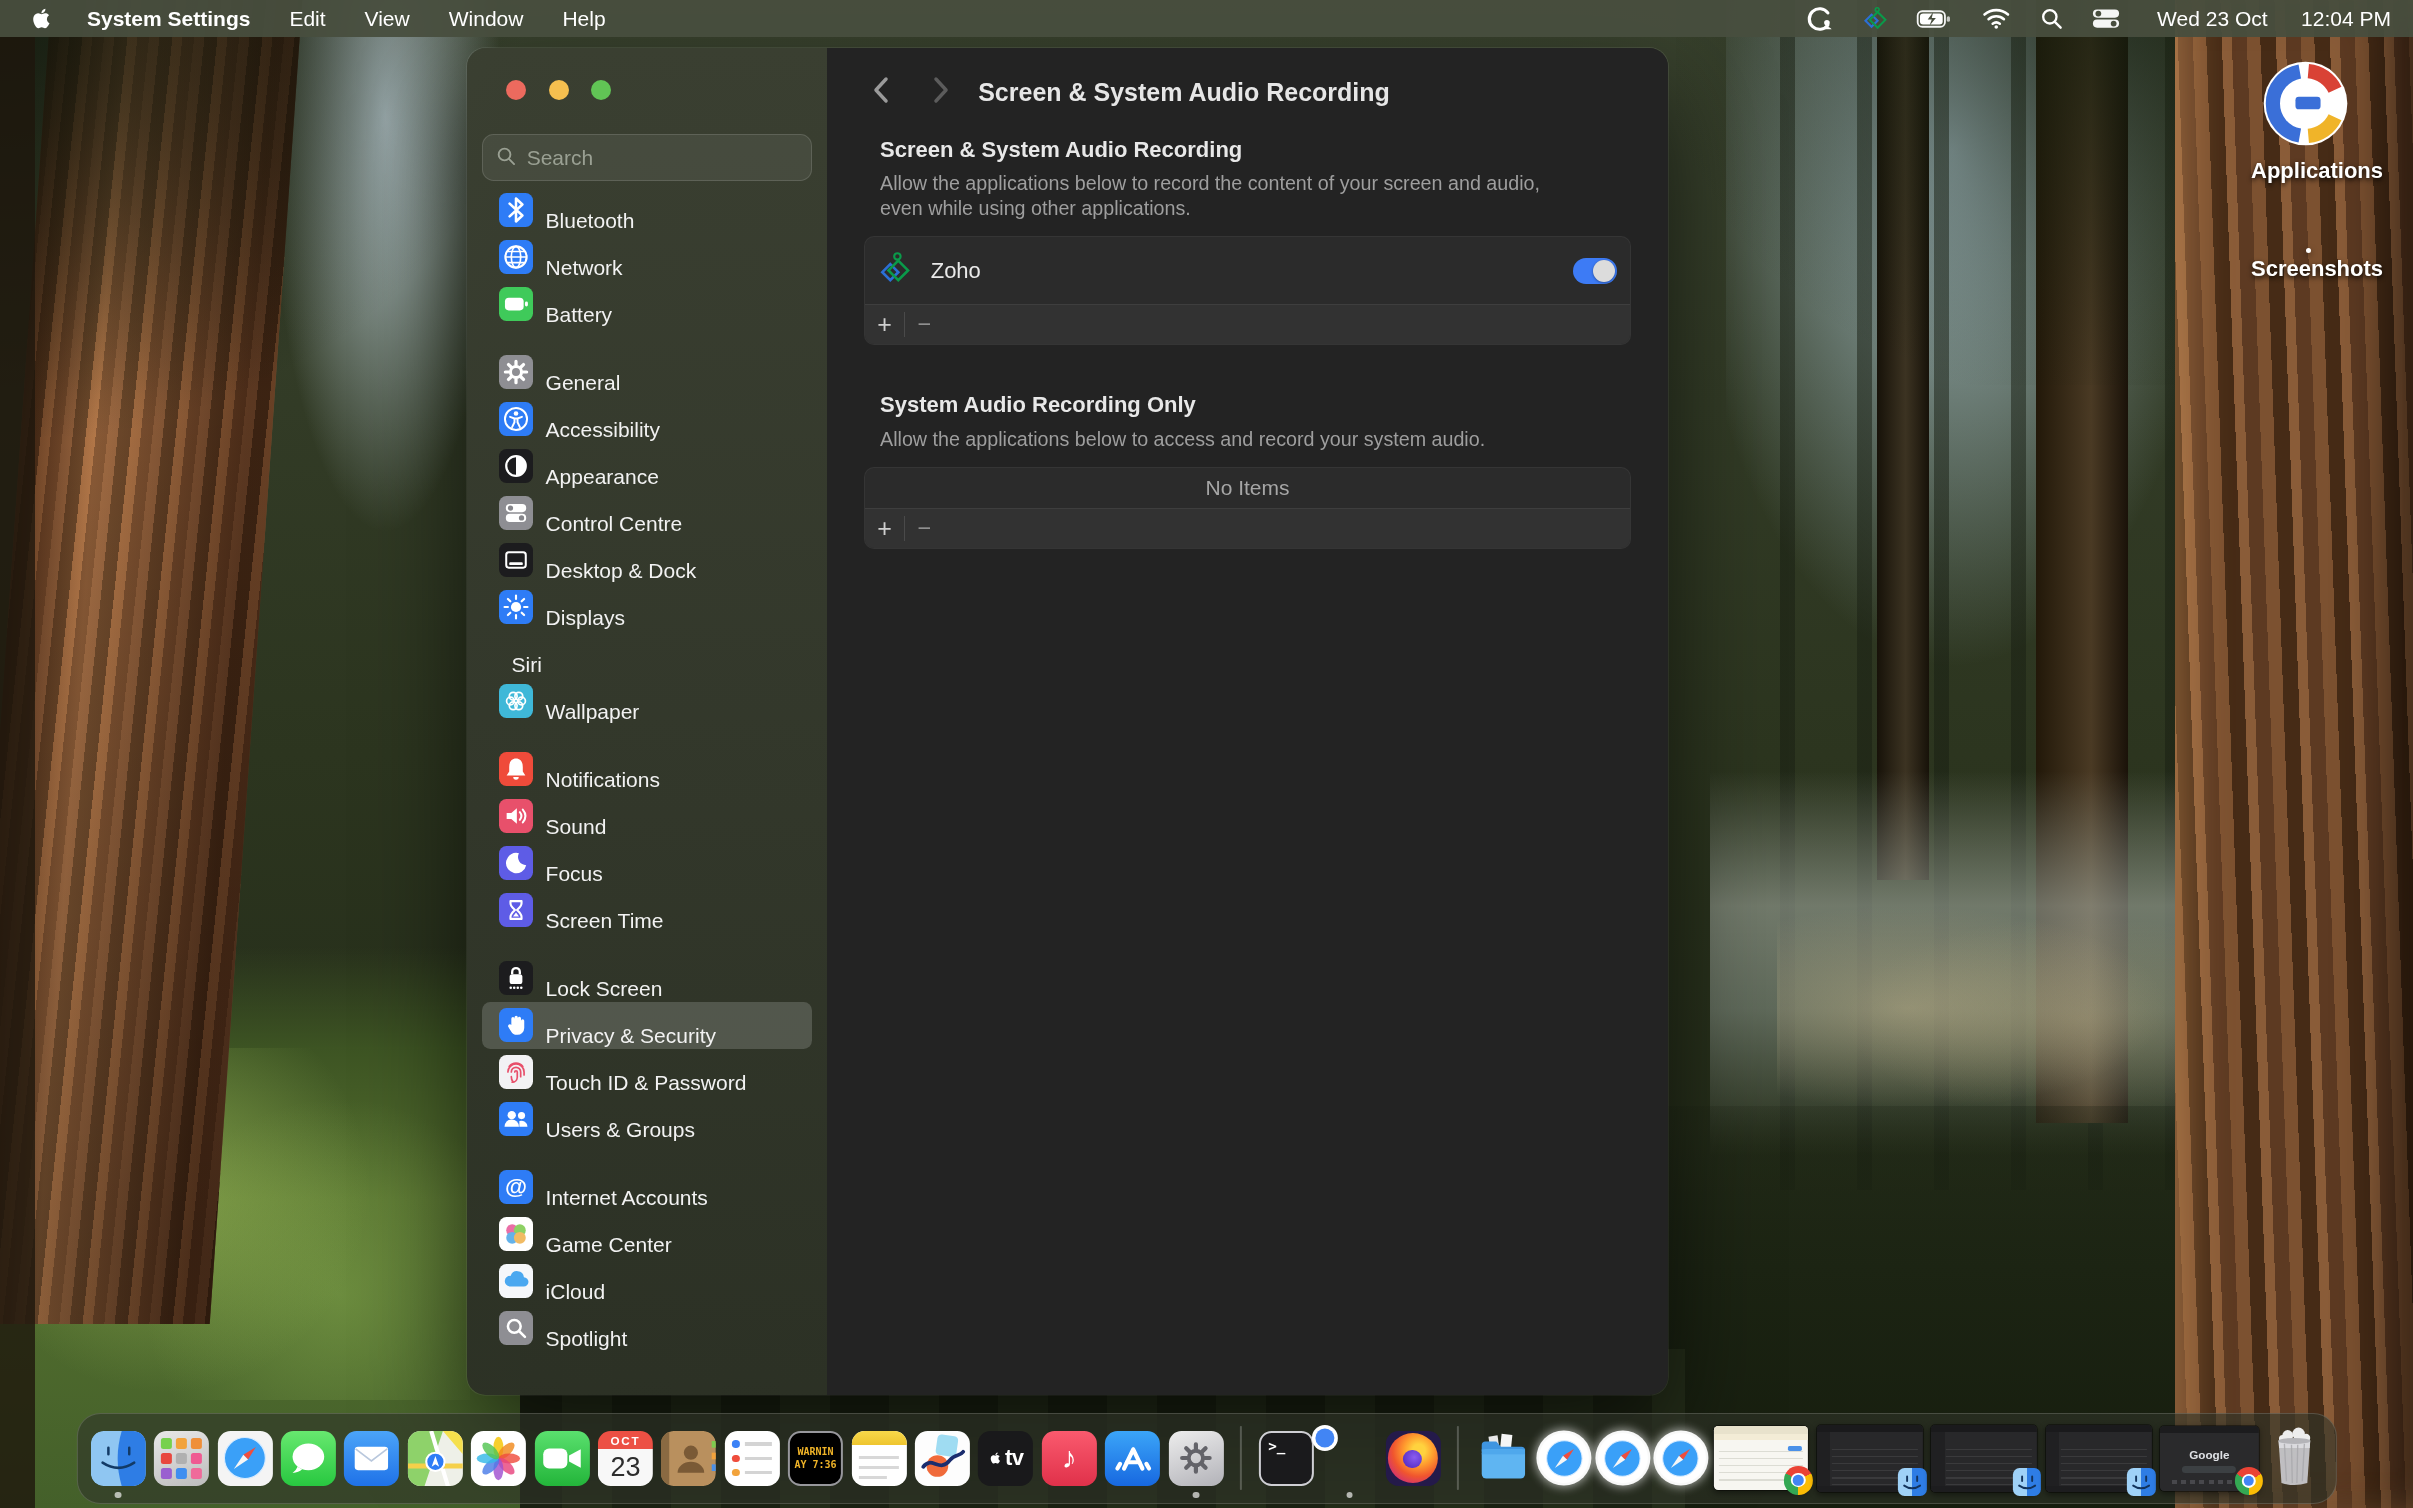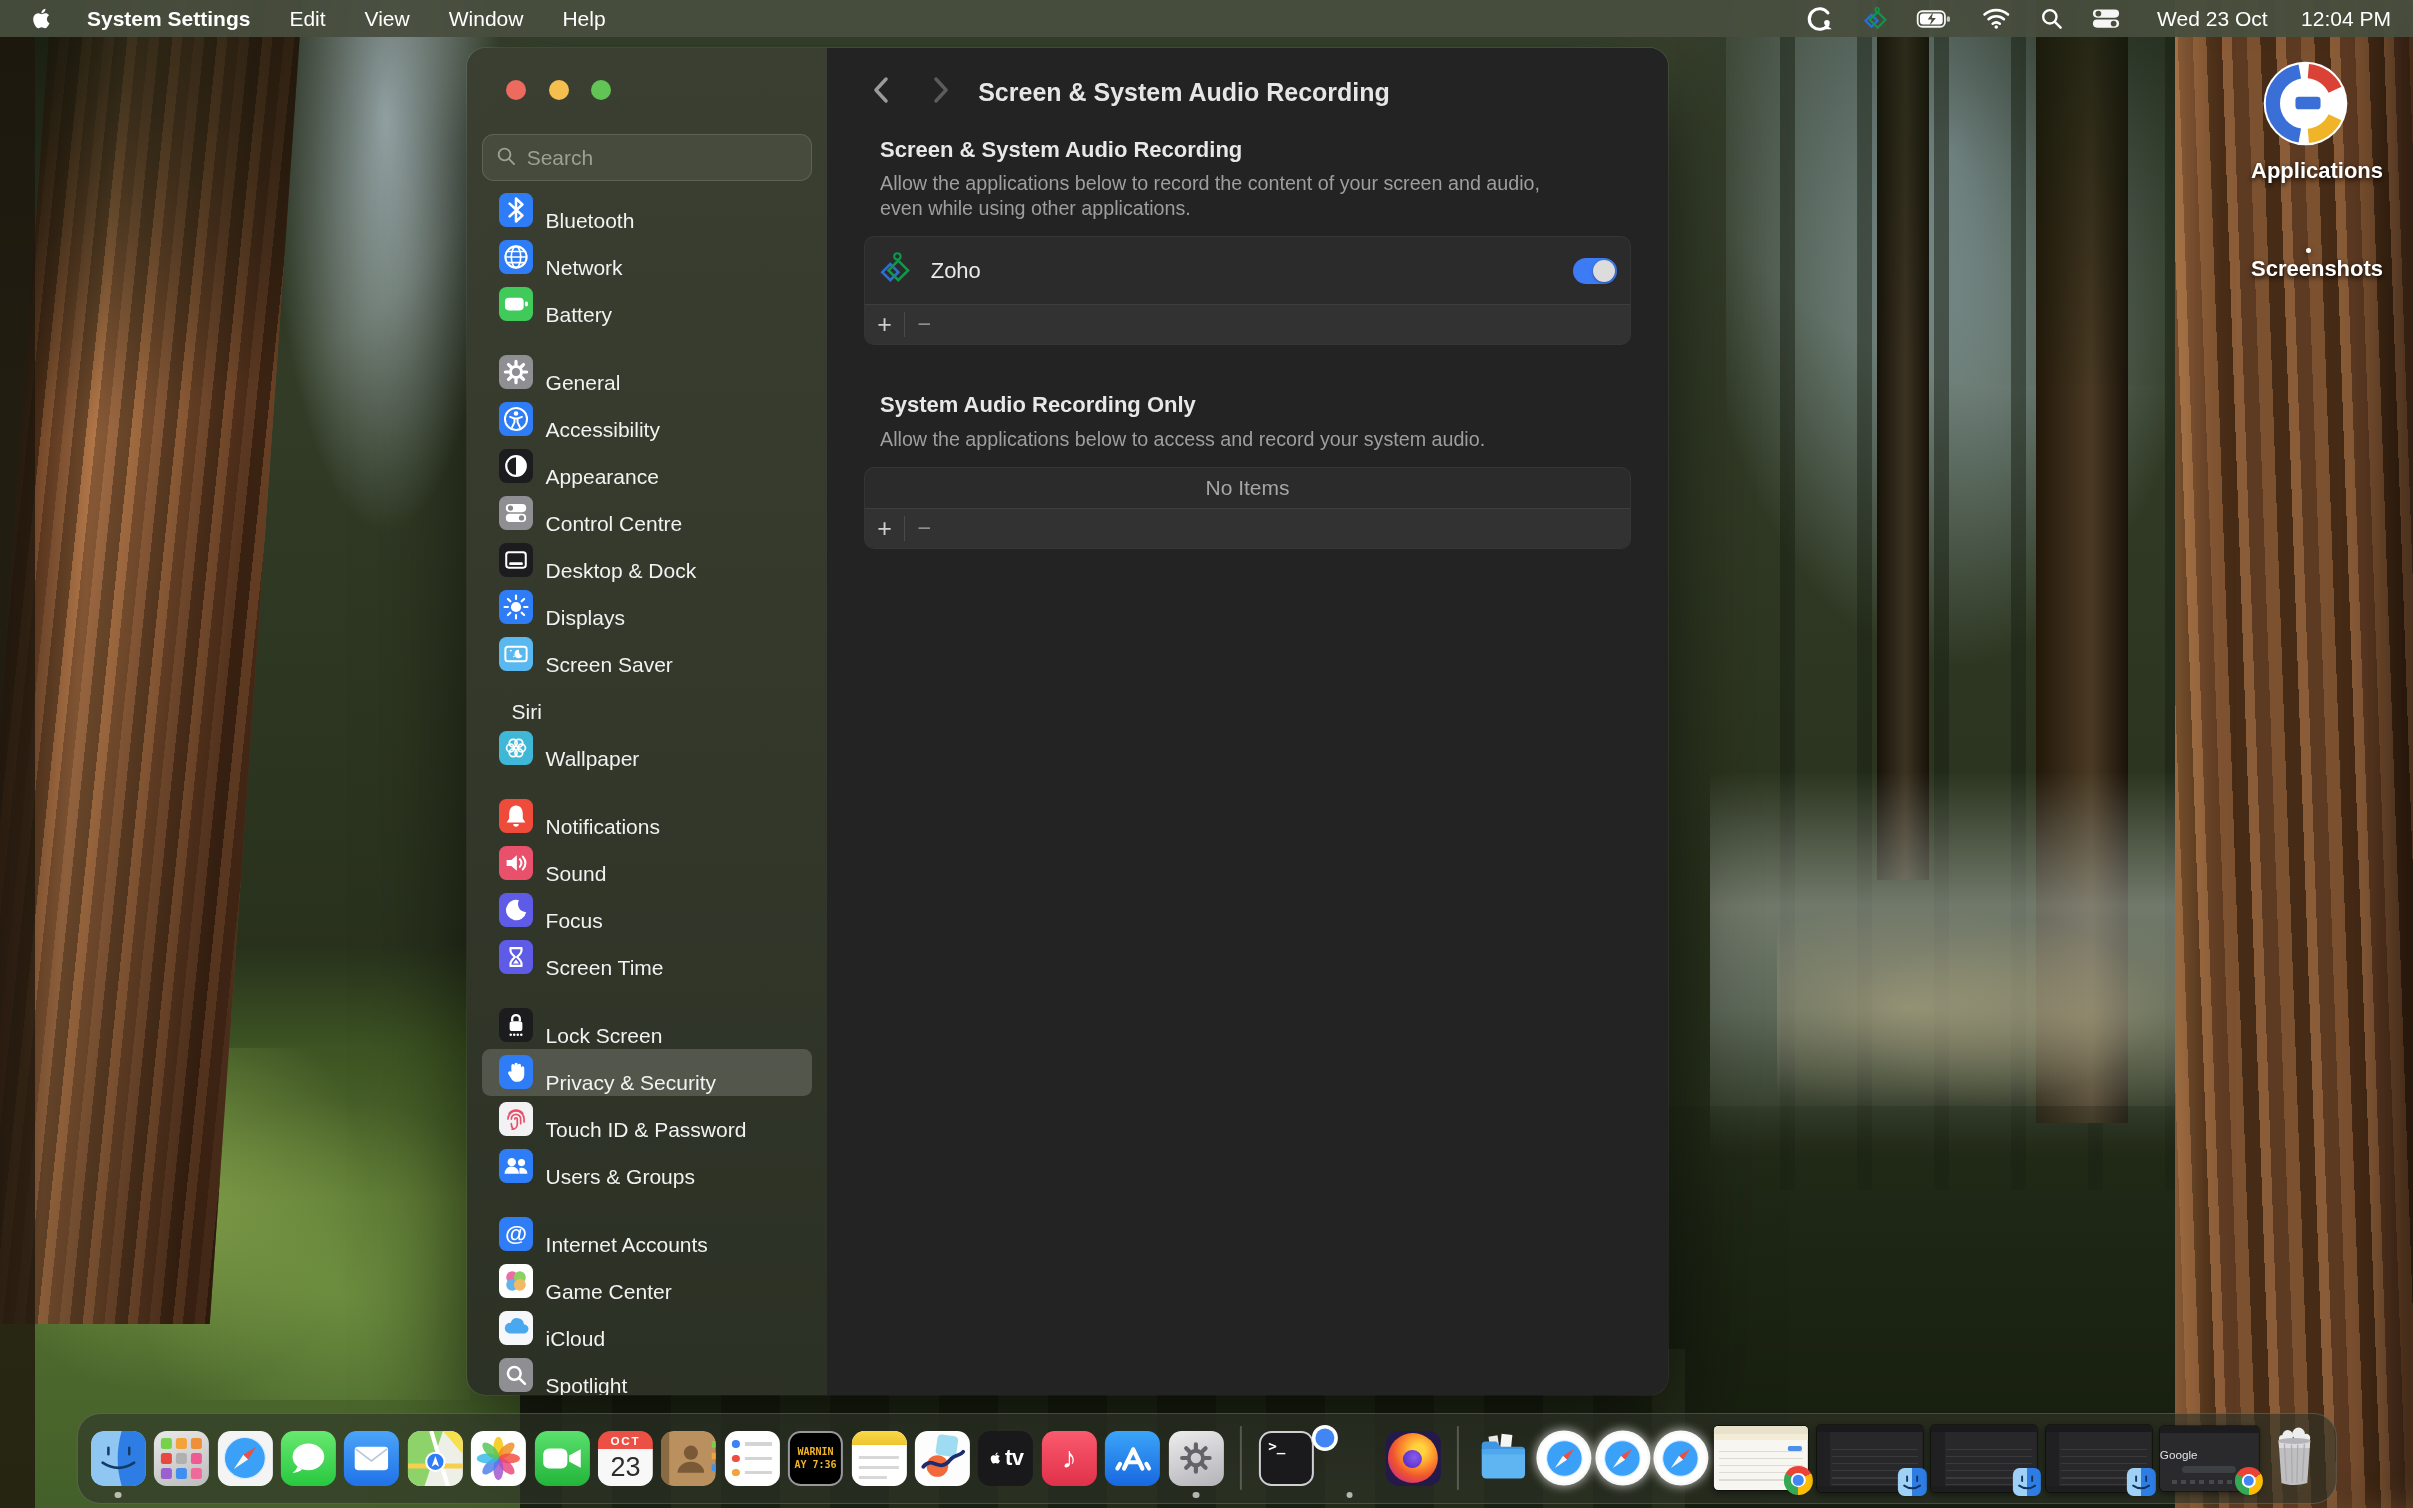--- a/index.html
+++ b/index.html
@@ -164,21 +164,21 @@
     background:radial-gradient(circle at 62% 35%,#ffd23e 0 14%,#ff9a2e 34%,#f0552e 58%,#d6356a 78%,#8a2fa0 100%);}
   .ffx b{position:absolute;left:32%;top:34%;width:34%;height:34%;border-radius:50%;display:block;
     background:radial-gradient(circle at 60% 40%,#8a5cf0,#4a22b8);}
   .pin{width:50px;height:50px;border-radius:50%;background:#fff;display:flex;align-items:center;
     justify-content:center;box-shadow:0 0 0 2.5px rgba(255,255,255,.95),0 0 10px 4.2px rgba(255,255,255,.55);}
   .mw{position:relative;display:block;}
   .mwb{position:absolute;inset:0;border-radius:4.2px;overflow:hidden;
     box-shadow:0 0 0 0.8px rgba(0,0,0,.5),0 2.5px 6.7px rgba(0,0,0,.45);}
   .badge{position:absolute;right:-4.2px;bottom:-4.2px;}
   .trash svg{display:block;}
-  .google-t{position:absolute;left:0;right:0;top:22px;color:#dfe1e5;font-size:11.7px;}
+  .google-t{position:absolute;left:0;right:0;top:22px;text-align:center;color:#dfe1e5;font-size:11.7px;font-weight:bold;}
   .google-bar{position:absolute;left:50%;top:40px;transform:translateX(-50%);width:54px;height:7.5px;
     border-radius:4.2px;background:#3c4043;}
 </style>
 </head>
 <body>
 
 <div id="screen">
 
   <div id="wallpaper">
     <div class="wp wp-skyL"></div>
@@ -383,31 +383,20 @@
                 <svg viewBox="0 0 40 40" width="34" height="34">
                   <circle cx="20" cy="20" r="6" fill="#fff"></circle>
                   <g stroke="#fff" stroke-width="2.5" stroke-linecap="round">
                     <path d="M20 6.5 V10.5 M20 29.5 V33.5 M6.5 20 H10.5 M29.5 20 H33.5 M10.5 10.5 L13.3 13.3 M26.7 26.7 L29.5 29.5 M29.5 10.5 L26.7 13.3 M13.3 26.7 L10.5 29.5"></path>
                   </g>
                 </svg>
               </span>
               <span class="slabel">Displays</span>
             </div>
             <div class="sitem">
-              <span class="sic" style="background: rgb(89, 184, 240);">
-                <svg viewBox="0 0 40 40" width="34" height="34">
-                  <rect x="7.5" y="11.5" width="25" height="17" rx="3" fill="none" stroke="#fff" stroke-width="2.3"></rect>
-                  <path d="M23.5 15 a5 5 0 1 0 4.2 7.2 a6.6 6.6 0 0 1 -4.2 -7.2 Z" fill="#fff"></path>
-                  <circle cx="14" cy="16" r="1.1" fill="#fff"></circle>
-                  <circle cx="17.5" cy="23" r="0.9" fill="#fff"></circle>
-                </svg>
-              </span>
-              <span class="slabel">Screen Saver</span>
-            </div>
-            <div class="sitem">
               <span><span class="sic-siri"></span></span>
               <span class="slabel">Siri</span>
             </div>
             <div class="sitem">
               <span class="sic" style="background: rgb(63, 184, 216);">
                 <svg viewBox="0 0 40 40" width="34" height="34">
                   <g fill="none" stroke="#fff" stroke-width="2">
                     <circle cx="26.5" cy="20" r="4.6"></circle>
                     <circle cx="23.3" cy="25.6" r="4.6"></circle>
                     <circle cx="16.7" cy="25.6" r="4.6"></circle>

